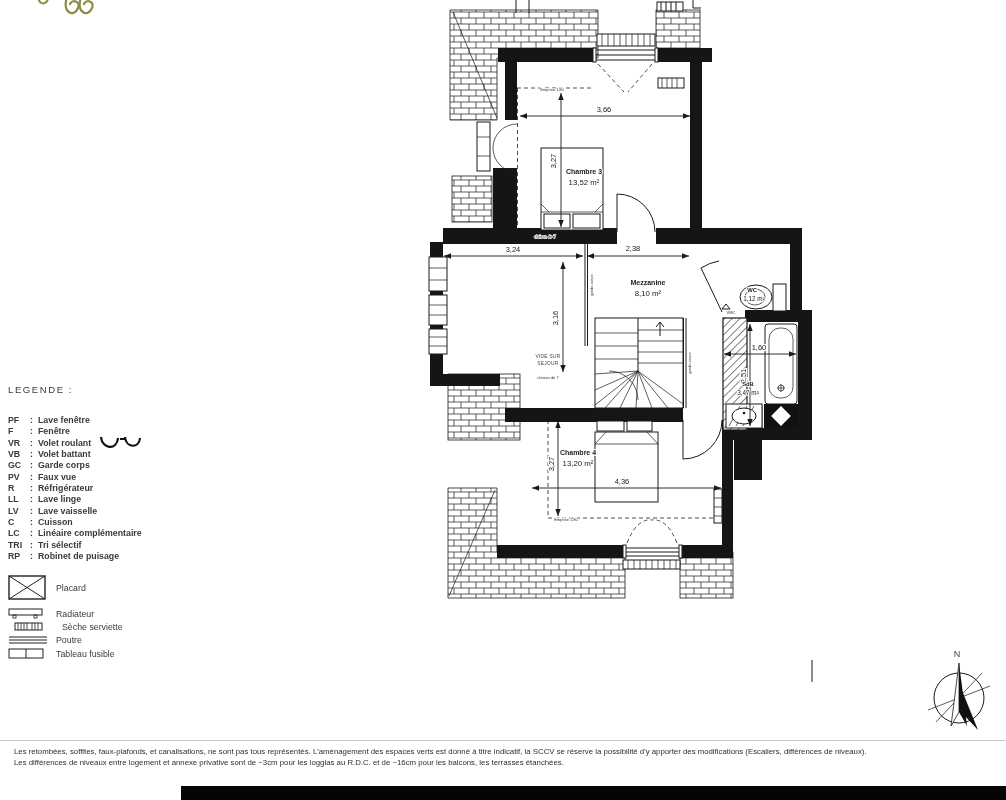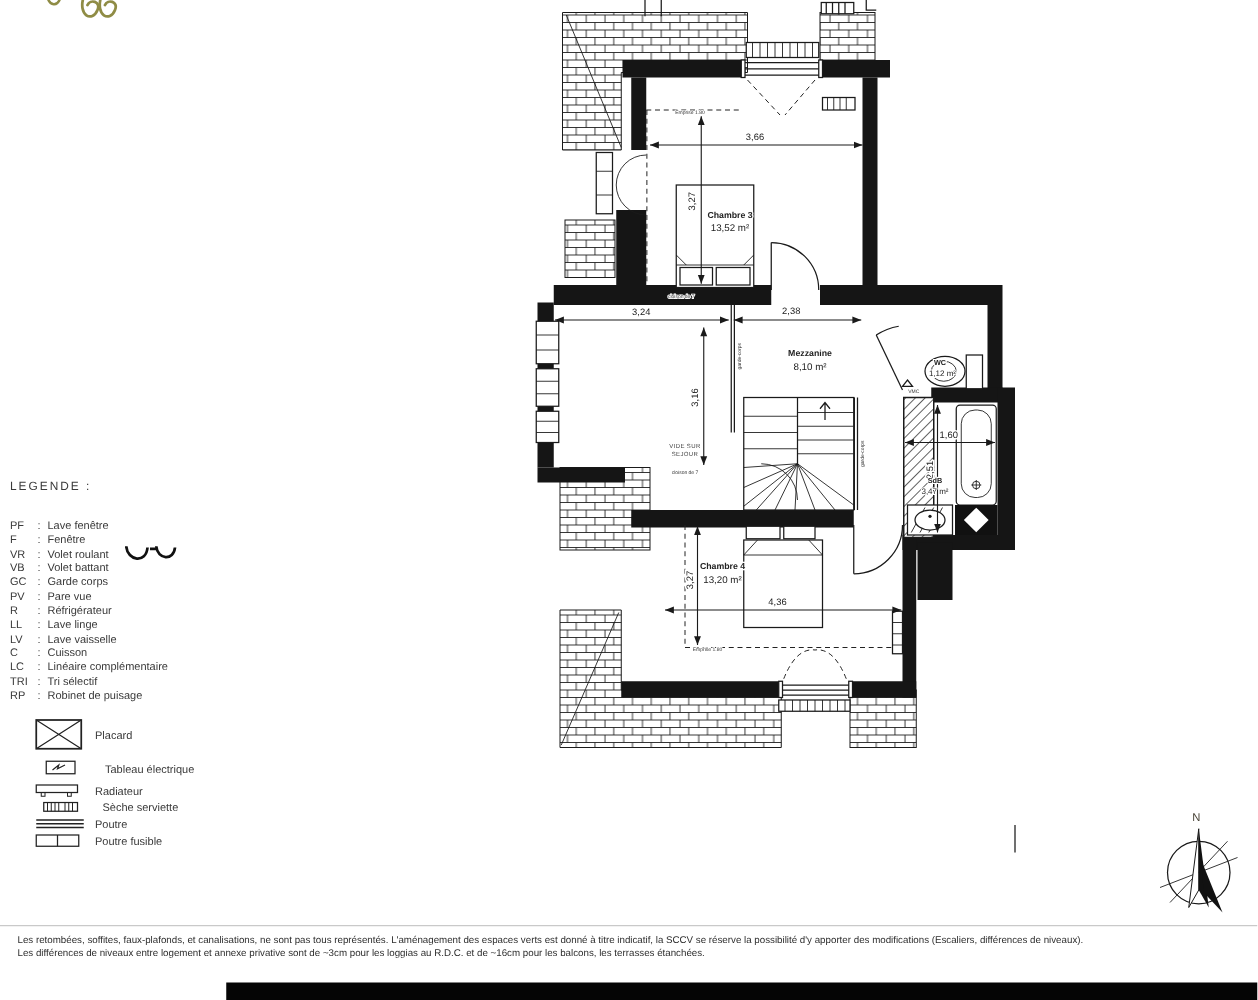--- a/index.html
+++ b/index.html
@@ -24,22 +24,22 @@
   .rname{font-size:7px;font-weight:bold;fill:#222;text-anchor:middle;paint-order:stroke;stroke:#fff;stroke-width:2px;}
   .rarea{font-size:7.8px;fill:#222;text-anchor:middle;paint-order:stroke;stroke:#fff;stroke-width:2px;}
   .rname-s{font-size:5.8px;font-weight:bold;fill:#222;text-anchor:middle;paint-order:stroke;stroke:#fff;stroke-width:1.6px;}
   .rarea-s{font-size:6.4px;fill:#222;text-anchor:middle;paint-order:stroke;stroke:#fff;stroke-width:1.6px;}
   .tiny{font-size:4px;fill:#333;text-anchor:middle;paint-order:stroke;stroke:#fff;stroke-width:1.4px;}
   .vide{font-size:4.8px;fill:#444;text-anchor:middle;letter-spacing:.3px;}
   .north{font-size:9px;fill:#4a4538;text-anchor:middle;}
   
   .legend{position:absolute;left:8px;top:384px;width:250px;}
   .legend-title{font-size:9.5px;letter-spacing:1.6px;color:#3a3a3a;margin:0 0 20px 0;}
-  .abbr-row{display:grid;grid-template-columns:22px 8px auto;font-size:8.8px;line-height:11.35px;color:#3a3a3a;}
-  .sym-row{display:flex;align-items:center;color:#3a3a3a;font-size:8.8px;margin-left:20px;}
+  .abbr-row{display:grid;grid-template-columns:22px 8px auto;font-size:8.8px;line-height:11.35px;color:#3a3a3a;font-weight:bold;}
+  .sym-row{display:flex;align-items:center;color:#3a3a3a;font-size:8.8px;}
   .sym-icon{width:48px;flex:0 0 48px;display:flex;justify-content:flex-start;}
   .vb-symbol{position:absolute;left:92px;top:52px;}
   
   .footer-rule{position:absolute;left:0;top:740px;width:1006px;height:1px;background:#c9c9c9;}
   .footer{position:absolute;left:14px;top:746px;right:8px;font-size:7.8px;line-height:11.4px;color:#2e2e2e;}
   .bottom-bar{position:absolute;left:181px;top:786px;width:825px;height:14px;background:#050505;}
 </style>
 </head>
 <body>
 
@@ -309,21 +309,21 @@
         <span>Volet battant</span>
       </div>
     <div class="abbr-row">
         <span>GC</span>
         <span>:</span>
         <span>Garde corps</span>
       </div>
     <div class="abbr-row">
         <span>PV</span>
         <span>:</span>
-        <span>Pare vue</span>
+        <span>Faux vue</span>
       </div>
     <div class="abbr-row">
         <span>R</span>
         <span>:</span>
         <span>Réfrigérateur</span>
       </div>
     <div class="abbr-row">
         <span>LL</span>
         <span>:</span>
         <span>Lave linge</span>
@@ -357,29 +357,20 @@
 
   <div style="margin-top:13px">
     <div class="sym-row" style="margin-bottom:7px">
       <span class="sym-icon">
         <svg width="40" height="26">
             <rect x="1" y="1" width="36" height="23" fill="none" stroke="#222" stroke-width="1.4"></rect>
             <path d="M1,1 L37,24 M37,1 L1,24" stroke="#222" stroke-width="1" fill="none"></path>
           </svg>
       </span>
       <span>Placard</span>
-    </div>
-    <div class="sym-row" style="margin-bottom:6px">
-      <span class="sym-icon" style="padding-left:8px">
-        <svg width="26" height="13">
-            <rect x="1" y="1" width="23" height="10" fill="none" stroke="#222" stroke-width="1"></rect>
-            <path d="M6,8 L11,4 L10,7 L16,4" stroke="#222" stroke-width="1" fill="none"></path>
-          </svg>
-      </span>
-      <span>Tableau électrique</span>
     </div>
     <div class="sym-row" style="margin-bottom:3px">
       <span class="sym-icon">
         <svg width="40" height="11">
             <rect x="1" y="1" width="33" height="6" fill="none" stroke="#222" stroke-width="1"></rect>
             <rect x="5" y="7" width="3" height="3" fill="none" stroke="#222" stroke-width="0.8"></rect>
             <rect x="26" y="7" width="3" height="3" fill="none" stroke="#222" stroke-width="0.8"></rect>
           </svg>
       </span>
       <span>Radiateur</span>
@@ -401,21 +392,21 @@
       </span>
       <span>Poutre</span>
     </div>
     <div class="sym-row" style="margin-bottom:2px">
       <span class="sym-icon">
         <svg width="40" height="11">
             <rect x="1" y="1" width="34" height="9" fill="none" stroke="#222" stroke-width="1"></rect>
             <line x1="18" y1="1" x2="18" y2="10" stroke="#222" stroke-width="1"></line>
           </svg>
       </span>
-      <span>Poutre fusible</span>
+      <span>Tableau fusible</span>
     </div>
   </div>
 </div>
 
 <div class="footer-rule"></div>
 <div class="footer">
   <div>Les retombées, soffites, faux-plafonds, et canalisations, ne sont pas tous représentés. L'aménagement des espaces verts est donné à titre indicatif, la SCCV se réserve la possibilité d'y apporter des modifications (Escaliers, différences de niveaux).</div>
   <div>Les différences de niveaux entre logement et annexe privative sont de ~3cm pour les loggias au R.D.C. et de ~16cm pour les balcons, les terrasses étanchées.</div>
 </div>
 <div class="bottom-bar"></div>

